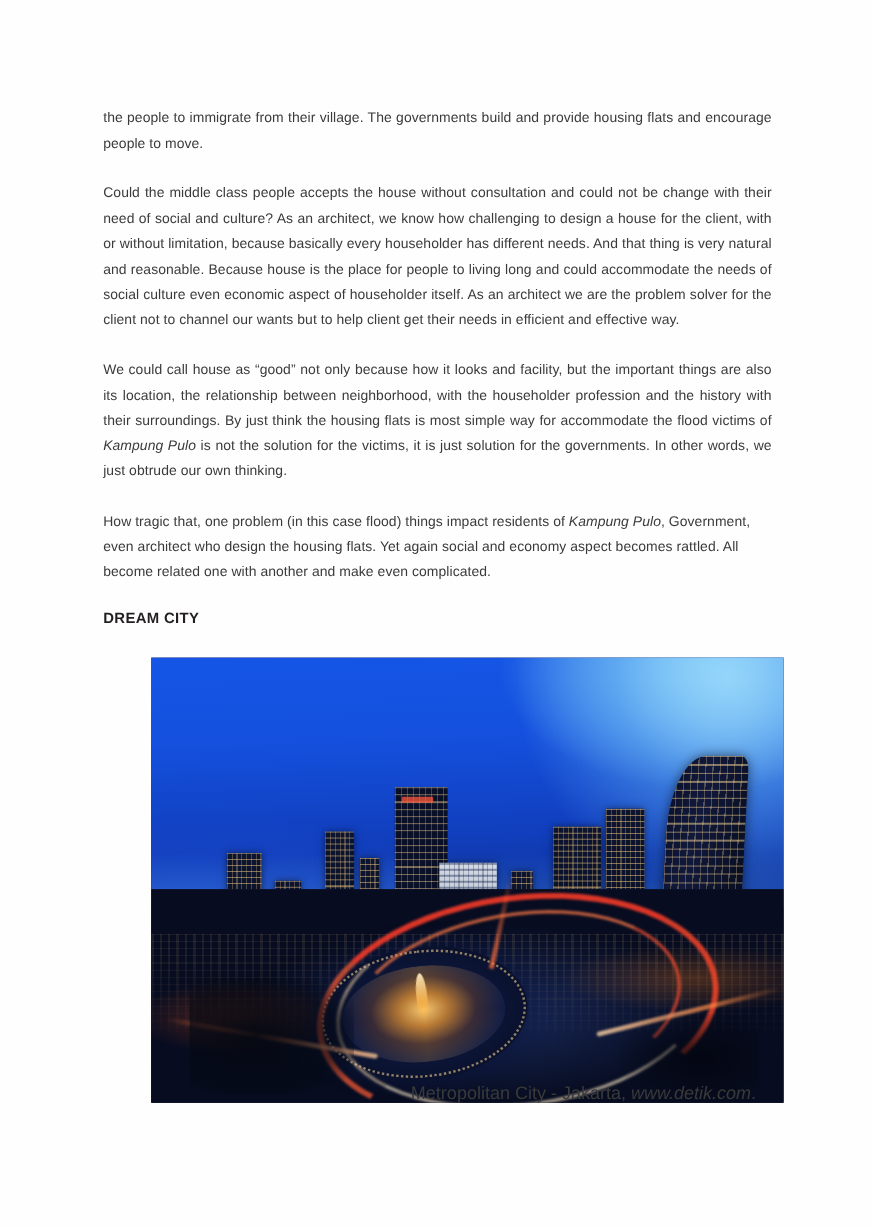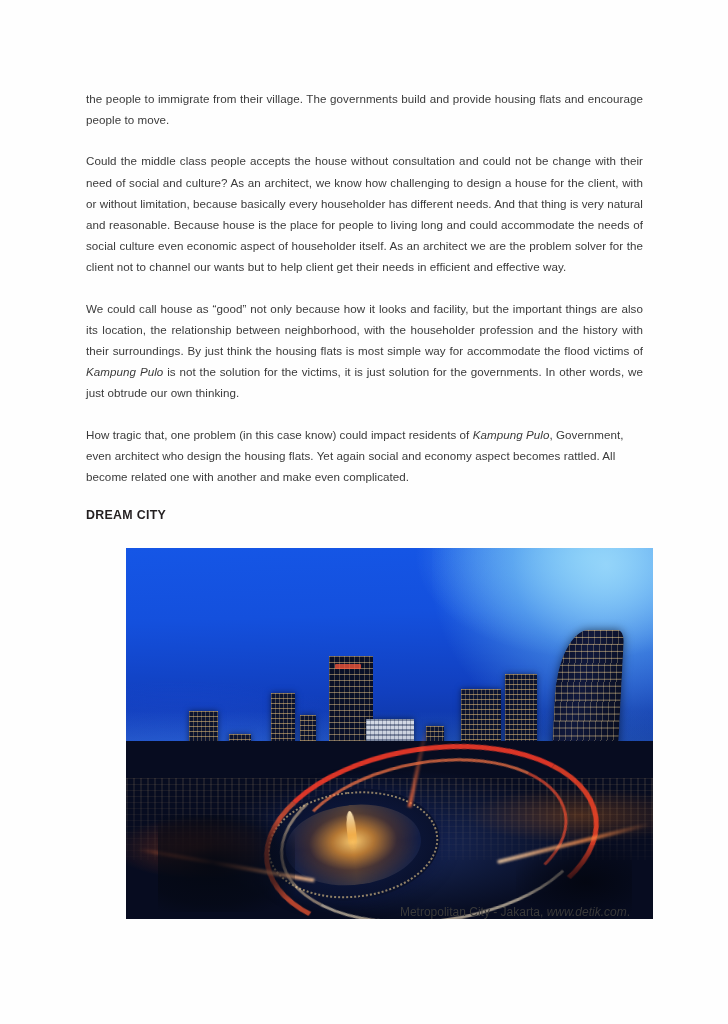--- a/index.html
+++ b/index.html
@@ -297,36 +297,36 @@
     right: 4%; bottom: 0%;
     width: 22%; height: 20%;
     background: radial-gradient(ellipse at 60% 50%, rgba(3,6,16,.9) 0%, rgba(3,6,16,0) 78%);
   }
   .caption {
     position: absolute;
     left: 86px;
     top: 905px;
     width: 544px;
     text-align: right;
-    font-size: 12px;
+    font-size: 15px;
     color: #3a3a3a;
     line-height: 14px;
   }
   .caption i { font-style: italic; }
 </style>
 </head>
 <body>
 
 <div class="page">
 
   <div class="content">
     <p class="body-para" style="text-align: justify;"><span>the people to immigrate from their village. The governments build and provide housing flats and encourage people to move.</span></p>
     <p class="body-para" style="text-align: justify;"><span>Could the middle class people accepts the house without consultation and could not be change with their need of social and culture? As an architect, we know how challenging to design a house for the client, with or without limitation, because basically every householder has different needs. And that thing is very natural and reasonable. Because house is the place for people to living long and could accommodate the needs of social culture even economic aspect of householder itself. As an architect we are the problem solver for the client not to channel our wants but to help client get their needs in efficient and effective way.</span></p>
     <p class="body-para" style="text-align: justify;"><span>We could call house as “good” not only because how it looks and facility, but the important things are also its location, the relationship between neighborhood, with the householder profession and the history with their surroundings. By just think the housing flats is most simple way for accommodate the flood victims of </span><i>Kampung Pulo</i><span> is not the solution for the victims, it is just solution for the governments. In other words, we just obtrude our own thinking.</span></p>
-    <p class="body-para last-left" style="text-align: left;"><span>How tragic that, one problem (in this case know) could impact residents of </span><i>Kampung Pulo</i><span>, Government, even architect who design the housing flats. Yet again social and economy aspect becomes rattled. All become related one with another and make even complicated.</span></p>
+    <p class="body-para last-left" style="text-align: left;"><span>How tragic that, one problem (in this case flood) things impact residents of </span><i>Kampung Pulo</i><span>, Government, even architect who design the housing flats. Yet again social and economy aspect becomes rattled. All become related one with another and make even complicated.</span></p>
     <h2 class="section-heading">DREAM CITY</h2>
   </div>
 
   <figure class="figure">
     <div class="photo" aria-label="Metropolitan City Jakarta skyline at night with illuminated skyscrapers and the Hotel Indonesia roundabout fountain surrounded by vehicle light trails">
       <div class="sky"></div>
       <div class="sky-glow"></div>
       <div class="haze"></div>
       <div class="skyline-far"></div>
 

